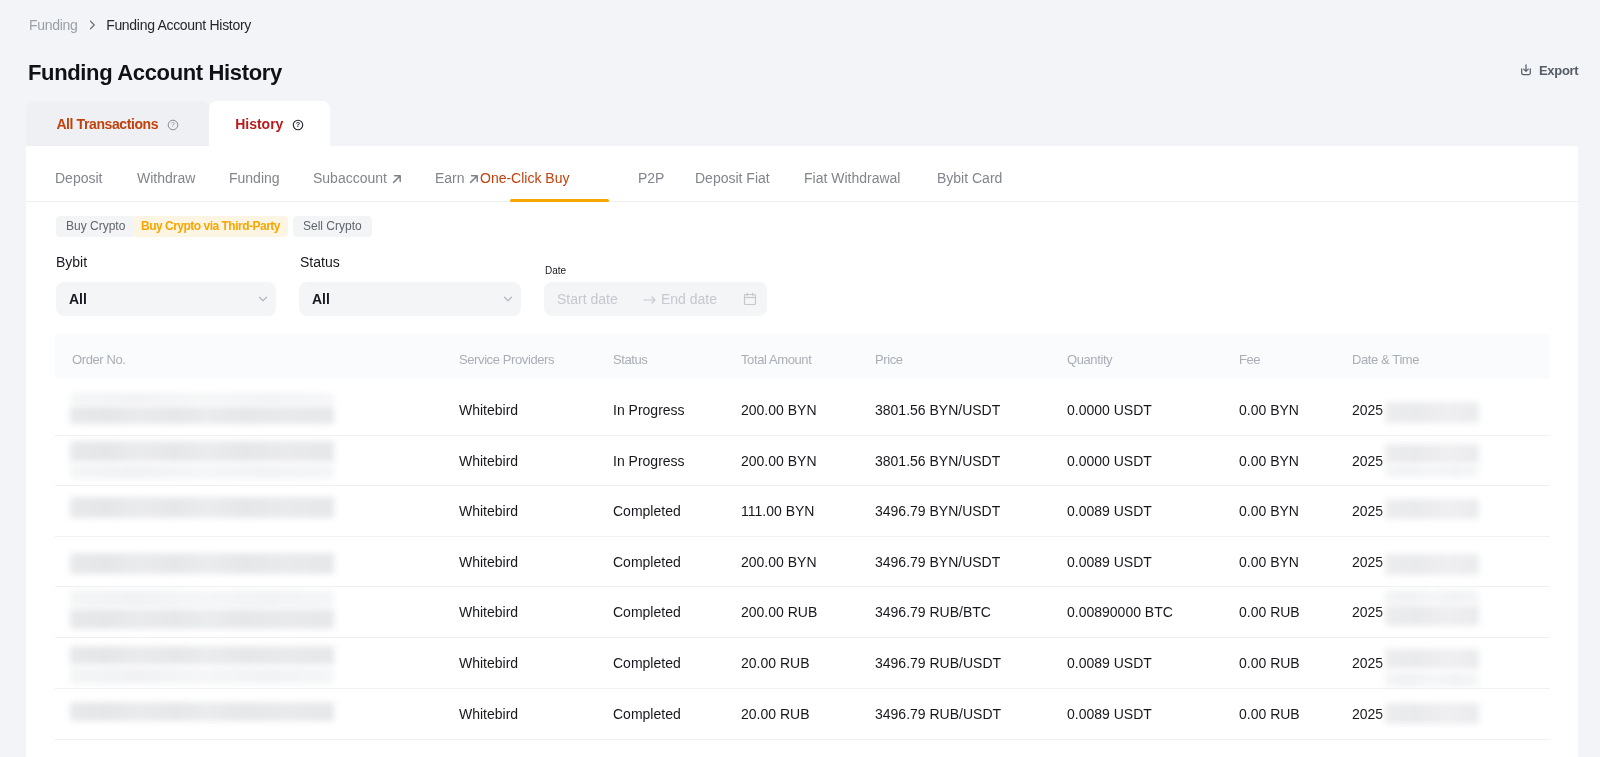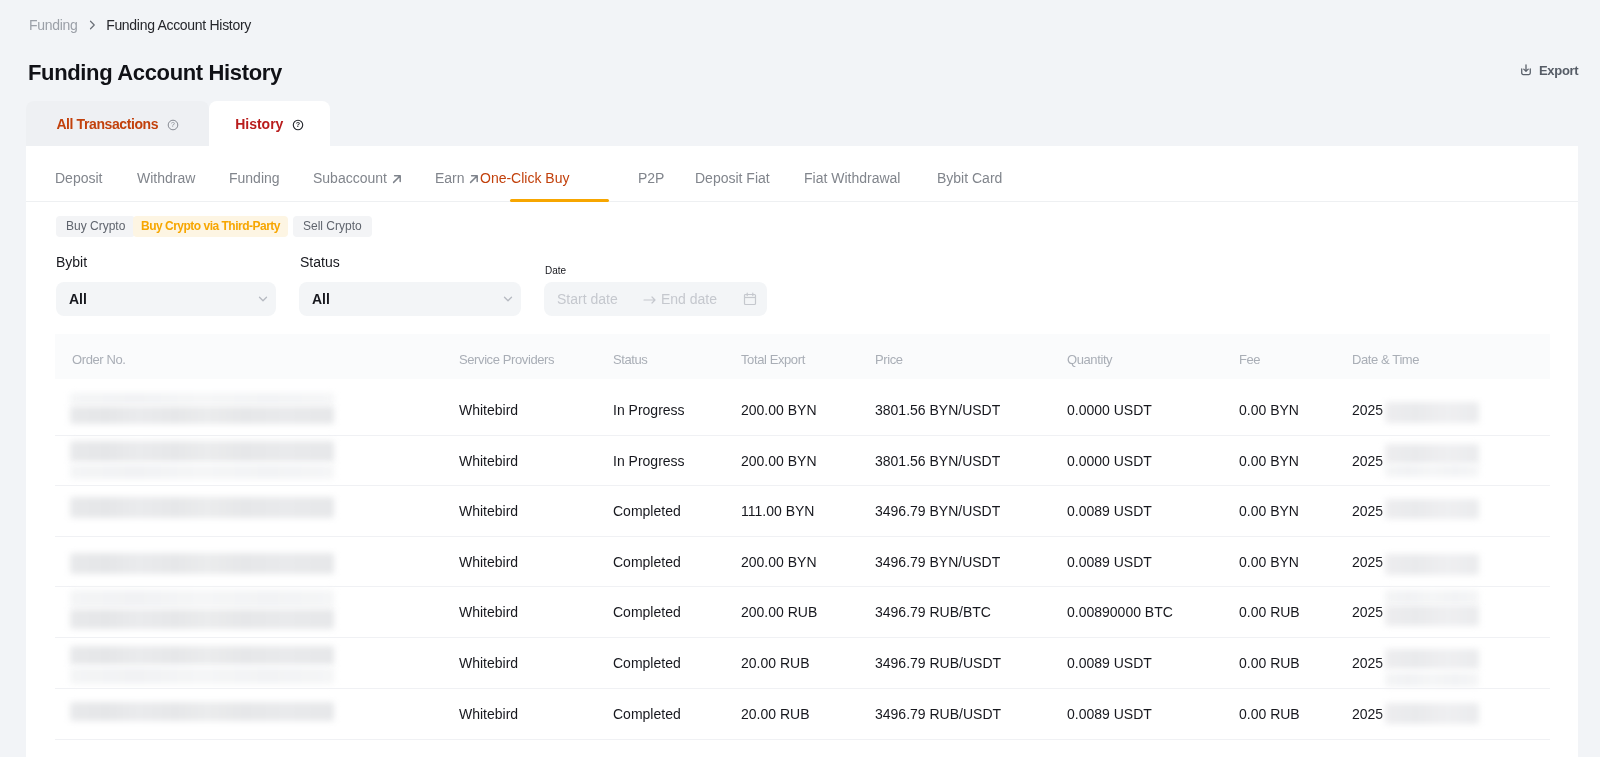--- a/index.html
+++ b/index.html
@@ -102,21 +102,21 @@
       <rect x="1.5" y="2.5" width="11" height="10" rx="1" stroke="#c5c8ce" stroke-width="1.2" fill="none"></rect>
       <path d="M1.5 5.5 H12.5" stroke="#c5c8ce" stroke-width="1.2"></path>
       <path d="M4.2 1 V3.6 M9.8 1 V3.6" stroke="#c5c8ce" stroke-width="1.2" stroke-linecap="round"></path>
     </svg>
 </div>
 
 <div class="abs" style="left:55px; top:334px; width:1495px; height:45px; background:#fafbfc;"></div>
 <div class="cell hdr-txt" style="left:72px; top:352px;">Order No.</div>
 <div class="cell hdr-txt" style="left:459px; top:352px;">Service Providers</div>
 <div class="cell hdr-txt" style="left:613px; top:352px;">Status</div>
-<div class="cell hdr-txt" style="left:741px; top:352px;">Total Export</div>
+<div class="cell hdr-txt" style="left:741px; top:352px;">Total Amount</div>
 <div class="cell hdr-txt" style="left:875px; top:352px;">Price</div>
 <div class="cell hdr-txt" style="left:1067px; top:352px;">Quantity</div>
 <div class="cell hdr-txt" style="left:1239px; top:352px;">Fee</div>
 <div class="cell hdr-txt" style="left:1352px; top:352px;">Date &amp; Time</div>
 
 <div class="blur-light" style="left:70px; top:393px; width:264px; height:11px;"></div>
 <div class="blur-main" style="left:70px; top:406px; width:264px; height:18px;"></div>
 <div class="cell" style="left:459px; top:402px;">Whitebird</div>
 <div class="cell" style="left:613px; top:402px;">In Progress</div>
 <div class="cell" style="left:741px; top:402px;">200.00 BYN</div>

